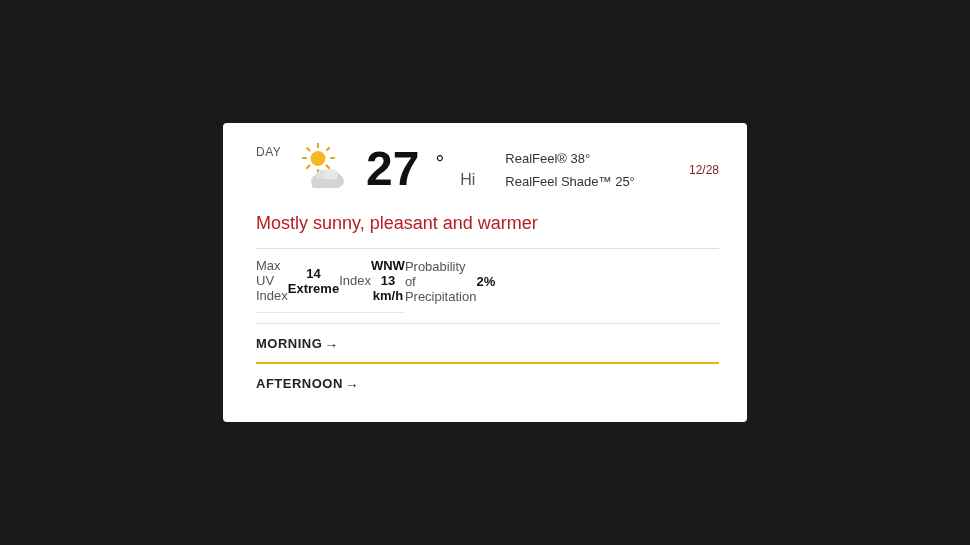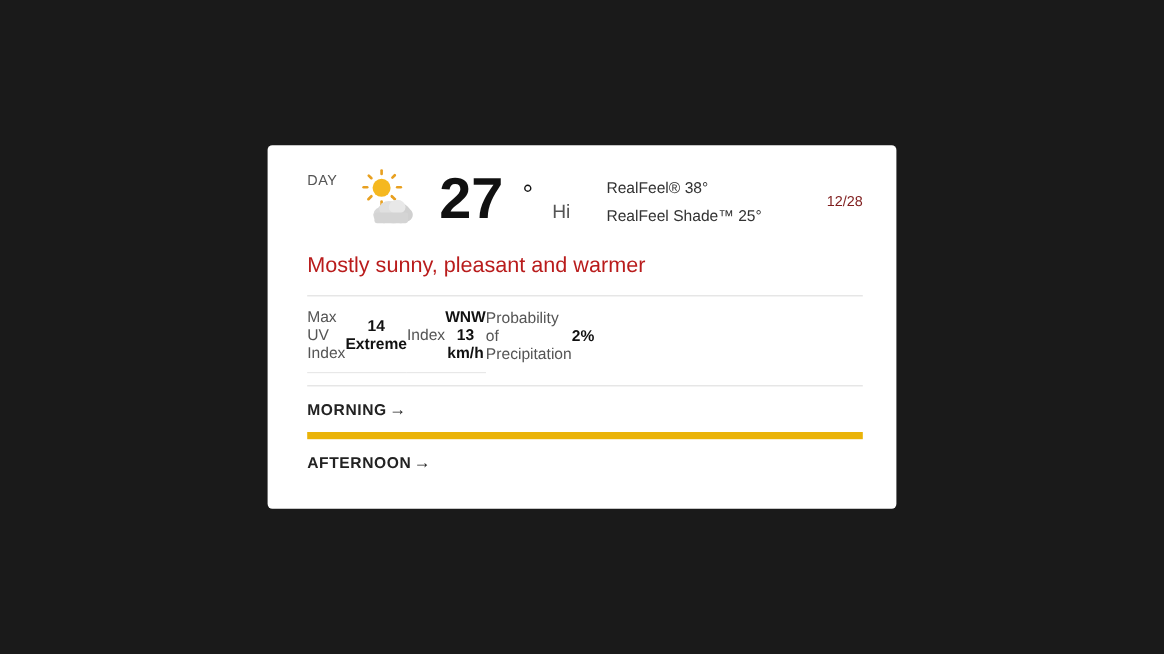--- a/index.html
+++ b/index.html
@@ -132,21 +132,21 @@
       margin-top: 6px;
     }
     .footer-link {
       display: flex;
       align-items: center;
       padding: 11px 0;
       font-size: 13px;
       font-weight: bold;
       color: #222;
       letter-spacing: 0.5px;
-      border-bottom: 6px solid #eab308;
+      border-bottom: 2px solid #eab308;
       cursor: pointer;
       text-transform: uppercase;
     }
     .footer-link:last-child {
       border-bottom: none;
     }
     .arrow {
       font-size: 14px;
       margin-left: 2px;
     }

